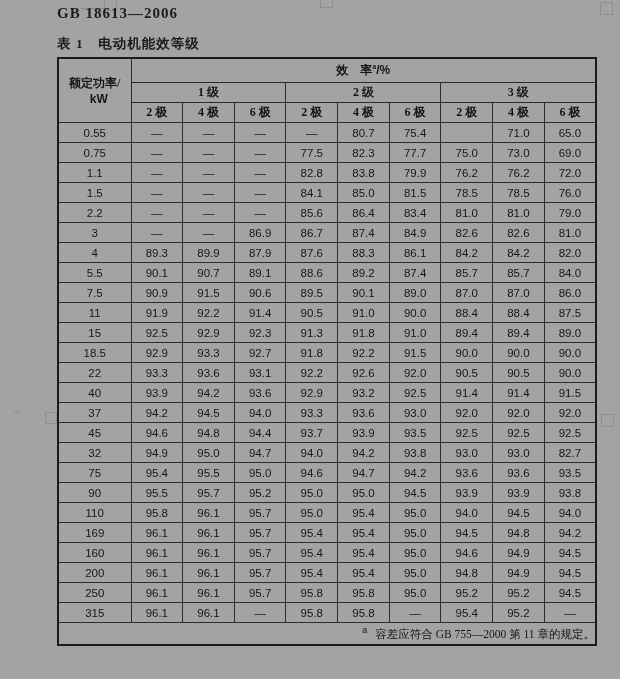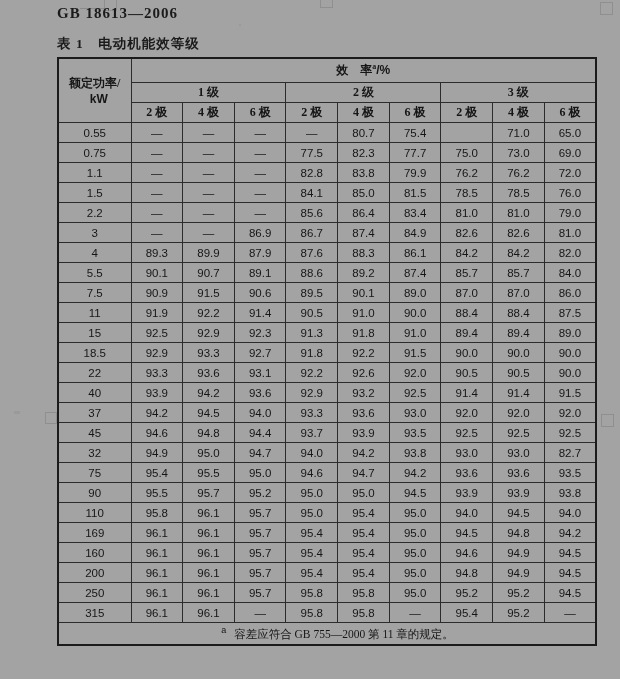--- a/index.html
+++ b/index.html
@@ -31,21 +31,21 @@
   }
   .eff-table th { font-weight:bold; font-family:"Liberation Serif", serif; font-size:12px; }
   tr.hrow1 th { height:23px; }
   tr.hrow2 th { height:19px; }
   tr.hrow3 th { height:19px; font-size:12px; }
   .eff-table tbody td { height:19px; }
   .power-col { border-right:2px solid #1b1b1b; }
   .grp { border-left:2px solid #1b1b1b; }
   .eff-sup { font-size:8px; vertical-align:super; line-height:0; }
   td.footnote-cell {
-    text-align:center; padding-left:21px; height:21px;
+    text-align:right; padding-left:21px; height:21px;
     font-family:"Liberation Serif", serif; font-size:11.5px;
   }
   .footnote-marker { font-size:9px; vertical-align:super; margin-right:8px; font-family:"Liberation Sans", sans-serif; }
   
   .reg-sq { position:absolute; border:1px solid #8f8f8f; background:transparent; }
   .reg-line { position:absolute; background:#8a8a8a; }
   .reg-dot { position:absolute; background:#9a9a9a; }
 </style>
 </head>
 <body>

